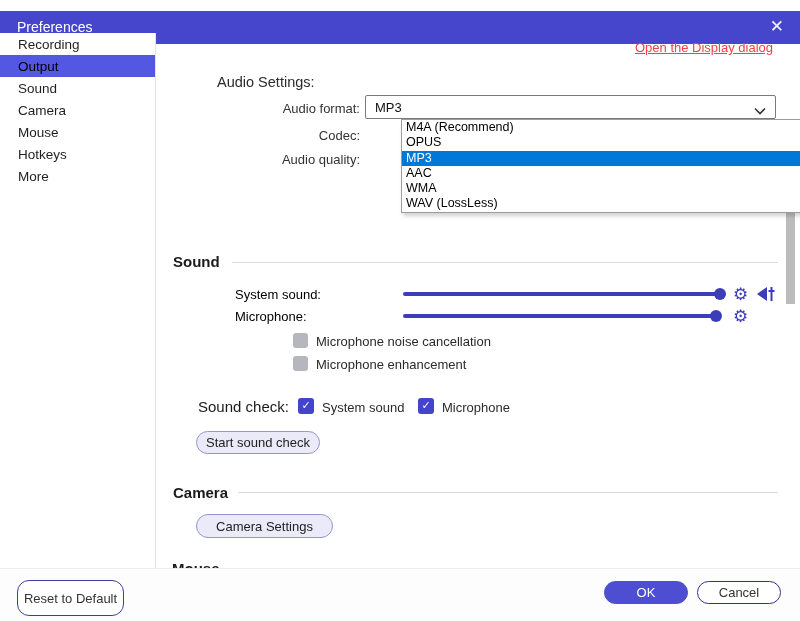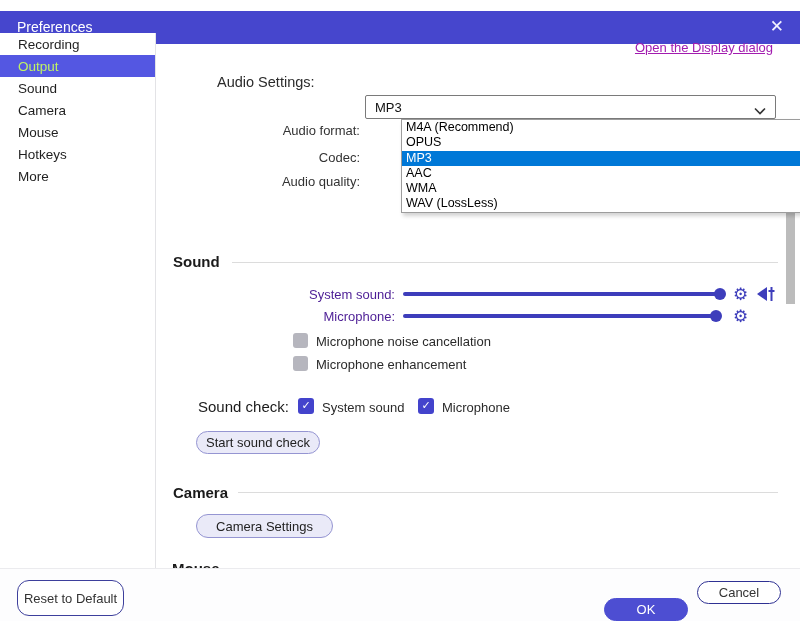--- a/index.html
+++ b/index.html
@@ -8,54 +8,54 @@
   .abs { position:absolute; }
 
   
   .titlebar { position:absolute; left:0; top:0; width:800px; height:33px; background:#4646cd; color:#fff;margin-top:11px; }
   .titlebar .title { position:absolute; left:17px; top:8px; font-size:14px; }
   .titlebar .close { position:absolute; right:16px; top:5px; font-size:17px; cursor:pointer; line-height:22px; color:#f2f2ff; }
 
   
   .sidebar { position:absolute; left:0; top:33px; width:156px; height:535px; background:#fff; border-right:1px solid #e3e3e6; }
   .side-item { height:22px; display:flex; align-items:center; padding-left:18px; font-size:13.5px; color:#1f1f1f; cursor:pointer; }
-  .side-item.selected { background:#5457e2; color:#bef264; }
+  .side-item.selected { background:#5457e2; color:#000000; }
 
   
-  .link { position:absolute; top:40px; right:27px; font-size:13px; color:#a21caf; text-decoration:underline; cursor:pointer; }
+  .link { position:absolute; top:40px; right:27px; font-size:13px; color:#ef4444; text-decoration:underline; cursor:pointer; }
   .h-audio { position:absolute; left:217px; top:74px; font-size:14.5px; color:#2b2b2b; }
-  .flabel { position:absolute; left:240px; width:120px; text-align:right; font-size:13px; color:#333;margin-top:22px; }
+  .flabel { position:absolute; left:240px; width:120px; text-align:right; font-size:13px; color:#333; }
 
   
   .select { position:absolute; left:365px; top:95px; width:411px; height:24px; background:#fff; border:1px solid #7a7a7a; border-radius:2px; font-size:13px; color:#111; cursor:pointer; }
   .select .val { position:absolute; left:9px; top:4px; }
   .select .chev { position:absolute; right:9px; top:7px; }
   .droplist { position:absolute; left:365px; top:119px; width:409px; background:#fff; border:1px solid #9c9c9c; box-shadow:2px 3px 4px rgba(0,0,0,.18); z-index:20;margin-left:36px; }
   .opt { height:15.3px; line-height:15.3px; font-size:12.5px; padding-left:4px; color:#000; cursor:pointer; white-space:nowrap; }
   .opt.hilite { background:#0078d7; color:#fff; }
 
   
   .sect { position:absolute; font-size:15px; font-weight:bold; color:#1a1a1a; }
   .divider { position:absolute; height:1px; background:#dcdcdc; }
 
   
-  .rlabel { position:absolute; width:160px; text-align:right; font-size:13px; color:#4c1d95; }
+  .rlabel { position:absolute; width:160px; text-align:left; font-size:13px; color:#000000; }
   .track { position:absolute; height:4px; border-radius:2px; background:#3d3dbb; cursor:pointer; }
   .thumb { position:absolute; right:-2px; top:-4px; width:12px; height:12px; border-radius:50%; background:#3d3dbb; cursor:pointer; }
   .gear { position:absolute; font-family:"DejaVu Sans", sans-serif; font-size:17px; color:#3d3dbb; cursor:pointer; line-height:17px; }
 
   
   .cb-gray { position:absolute; width:15px; height:15px; border-radius:3px; background:#b6b6be; cursor:pointer; }
   .cb-purple { position:absolute; width:16px; height:16px; border-radius:3px; background:#4343cc; color:#fff; font-size:11px; text-align:center; line-height:16px; cursor:pointer; font-family:"DejaVu Sans", sans-serif; }
   .cblabel { position:absolute; font-size:13px; color:#2b2b2b; }
 
   
   .pill { position:absolute; border-radius:12px; background:#eaeaf8; border:1.5px solid #9595d2; font-size:13px; color:#222; display:flex; align-items:center; justify-content:center; cursor:pointer; font-family:"Liberation Sans", sans-serif; }
   .pill.outline { background:#fff; border:1.5px solid #3d3f9c; color:#333; }
-  .pill.primary { background:#4d4ed2; border:1.5px solid #4d4ed2; color:#fff;margin-top:17px; }
+  .pill.primary { background:#4d4ed2; border:1.5px solid #4d4ed2; color:#fff; }
 
   .partial-h { position:absolute; left:172px; top:560px; height:8px; overflow:hidden; font-size:15px; font-weight:bold; color:#1a1a1a; }
 
   
   .footer { position:absolute; left:0; top:568px; width:800px; height:53px; background:#fdfdfe; border-top:1px solid #ebebee; }
 
   .scrollthumb { position:absolute; left:786px; top:192px; width:9px; height:112px; background:#bcbcbc; cursor:pointer; }
 </style>
 </head>
 <body>

